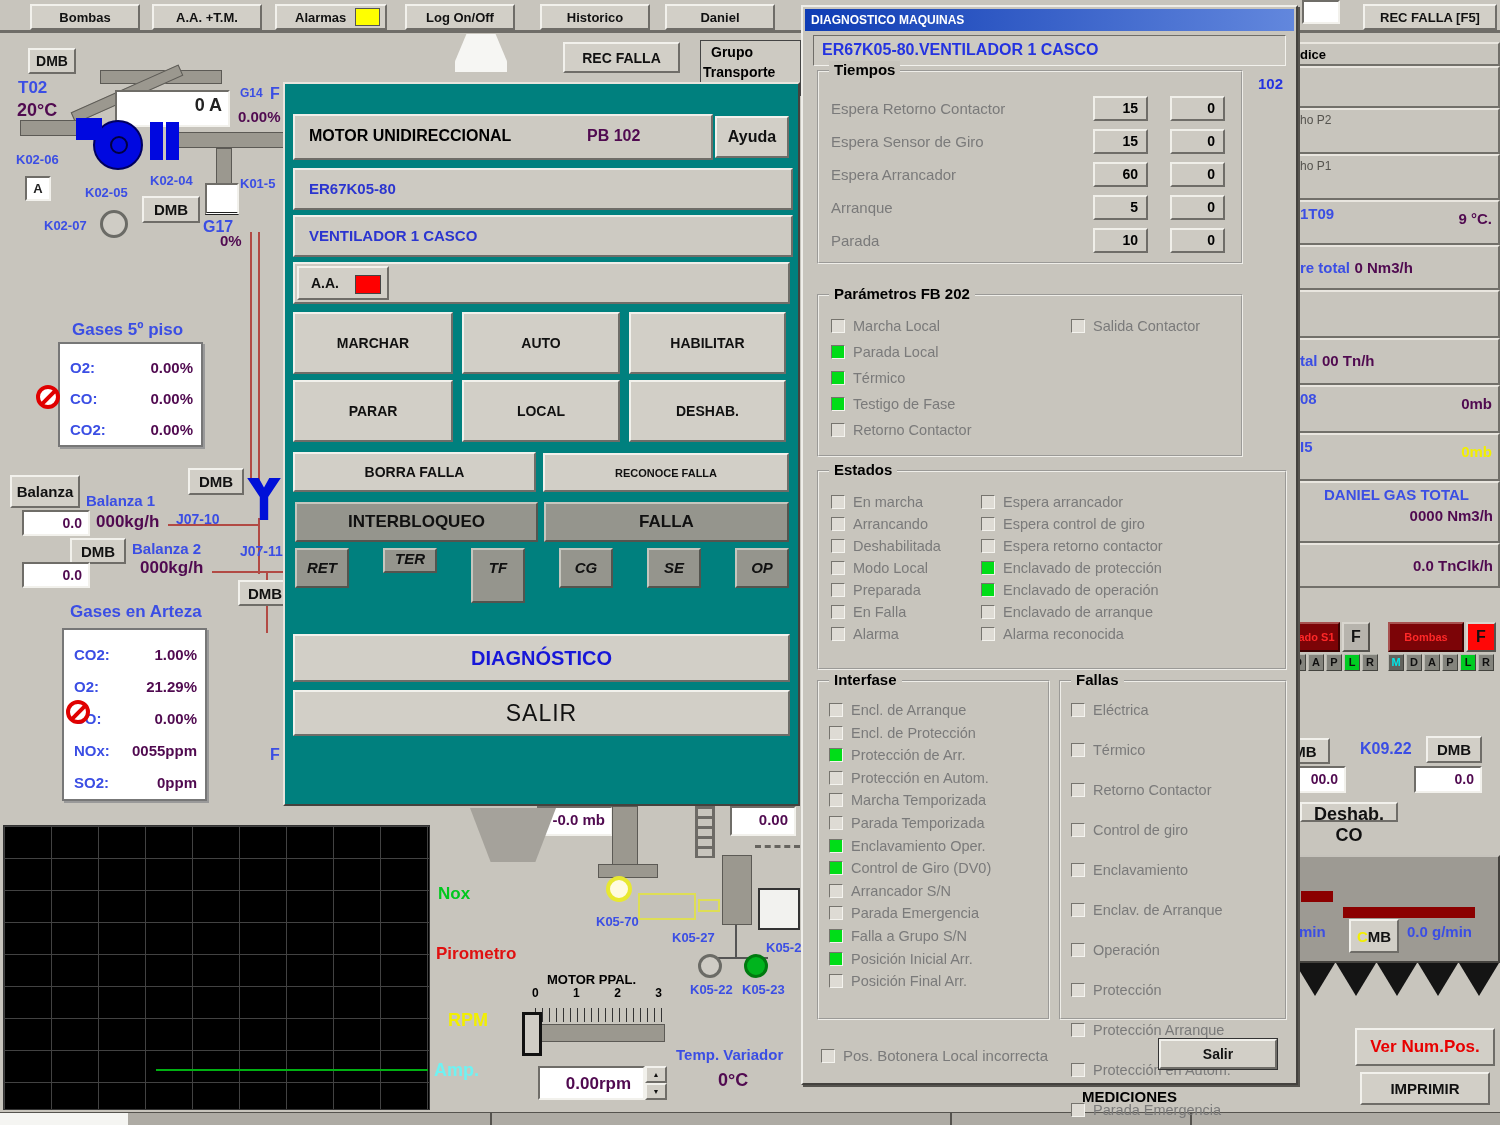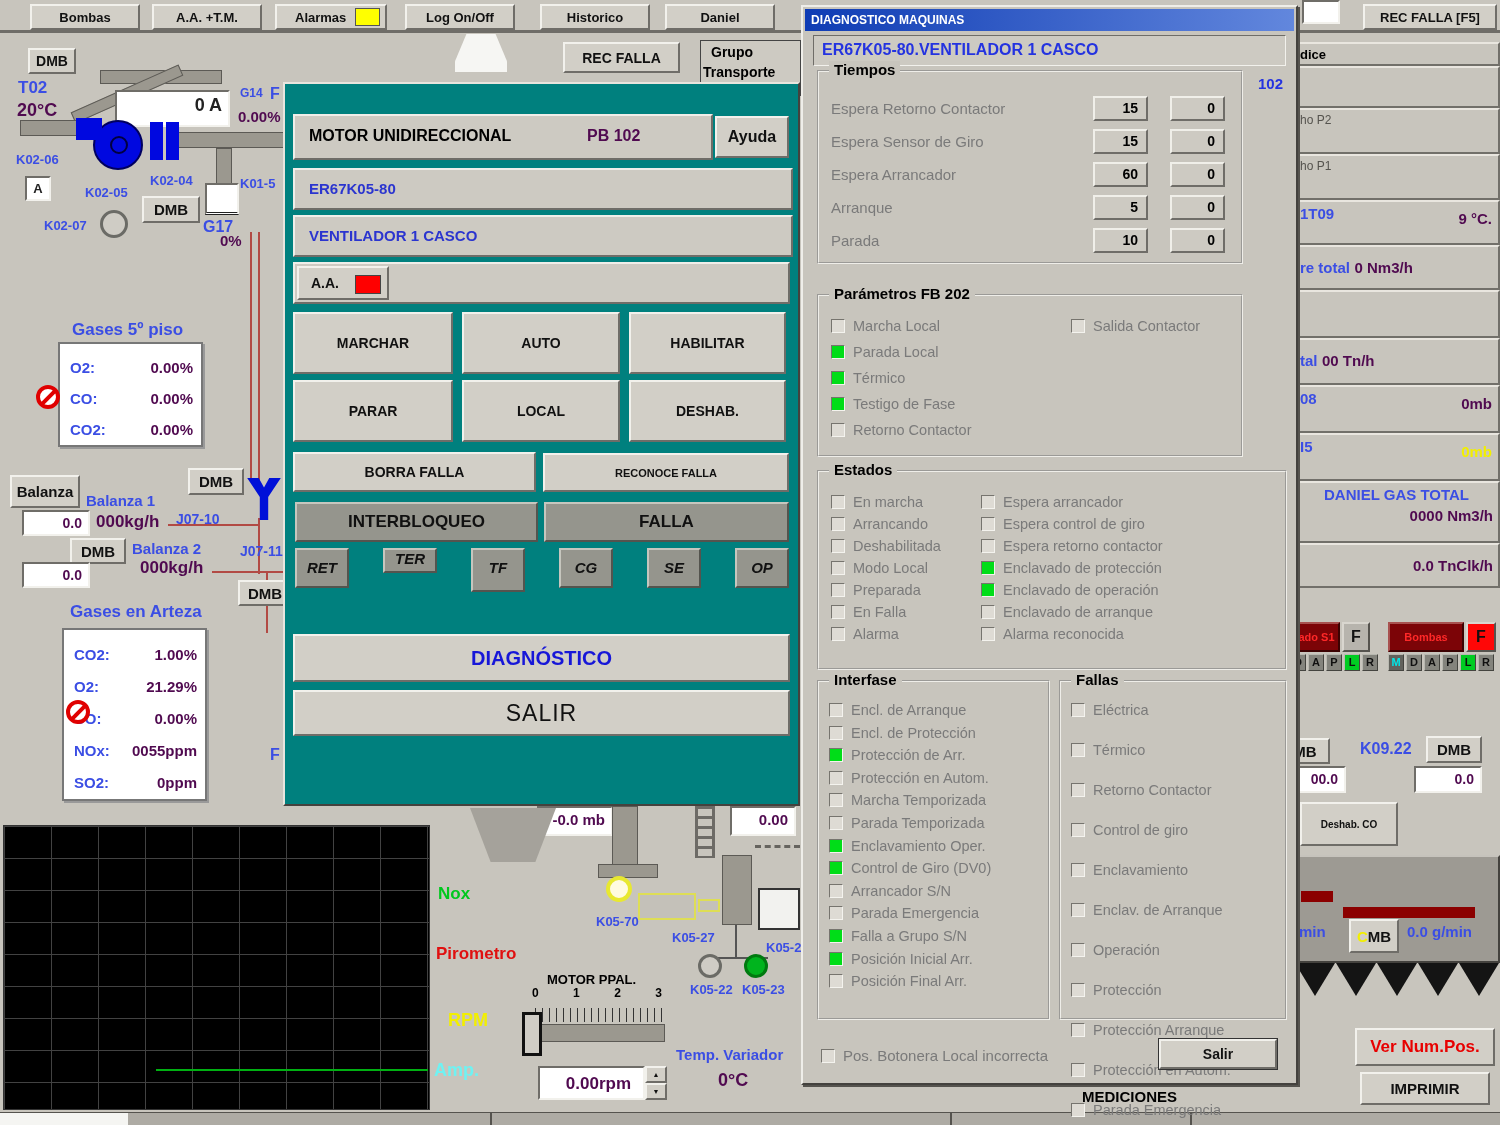--- a/index.html
+++ b/index.html
@@ -290,21 +290,21 @@
       <span class="key green">L</span>
       <span class="key">R</span>
     </div>
 
   
   <button class="abs btn3" style="left:1280px;top:738px;width:50px;height:26px;font-size:15px;">MB</button>
   <div class="abs blue" style="left:1360px;top:740px;font-size:16px;">K09.22</div>
   <button class="abs btn3" style="left:1426px;top:736px;width:56px;height:27px;font-size:15px;">DMB</button>
   <div class="abs wbox" style="left:1280px;top:766px;width:66px;height:27px;font-size:14px;">00.0</div>
   <div class="abs wbox" style="left:1414px;top:766px;width:68px;height:27px;font-size:14px;">0.0</div>
-  <button class="abs btn3" style="left:1300px;top:802px;width:98px;height:44px;font-size:10px;">Deshab. CO</button>
+  <button class="abs btn3" style="left:1300px;top:802px;width:98px;height:20px;font-size:18px;">Deshab. CO</button>
 
   
   <div class="abs" style="left:1293px;top:855px;width:207px;height:108px;background:#9d9a93;border:2px solid #44423e;border-top-color:#c6c3bc;">
     <div style="position:absolute;left:6px;top:34px;width:32px;height:11px;background:#8b0000;"></div>
     <div style="position:absolute;left:48px;top:50px;width:132px;height:11px;background:#8b0000;"></div>
     <span class="blue" style="position:absolute;left:4px;top:66px;font-size:15px;">min</span>
     <button class="btn3" style="position:absolute;left:54px;top:62px;width:50px;height:34px;font-size:15px;">
       <span style="color:#f2ef00;">C</span><span>MB</span>
     </button>
     <span class="blue" style="position:absolute;left:112px;top:66px;font-size:15px;">0.0 g/min</span>
@@ -357,21 +357,21 @@
         <button class="btn3" style="font-size:14px;">DESHAB.</button>
       </div>
     <button class="abs btn3" style="left:8px;top:368px;width:243px;height:40px;font-size:14px;">BORRA FALLA</button>
     <button class="abs btn3" style="left:258px;top:369px;width:246px;height:39px;font-size:11px;">RECONOCE FALLA</button>
     <div class="abs btndark" style="left:10px;top:418px;width:243px;height:40px;font-size:17px;padding-top:8px;">INTERBLOQUEO</div>
     <div class="abs btndark" style="left:259px;top:418px;width:245px;height:40px;font-size:17px;padding-top:8px;">FALLA</div>
     <div class="abs" style="left:10px;top:464px;width:494px;display:flex;justify-content:space-between;font-style:italic;">
 
     <div class="btndark" style="width:54px;height:40px;font-size:15px;padding-top:9px;">RET</div>
         <div class="btndark" style="width:54px;height:25px;font-size:15px;">TER</div>
-        <div class="btndark" style="width:54px;height:44px;font-size:15px;padding-top:9px;">TF</div>
+        <div class="btndark" style="width:54px;height:55px;font-size:15px;padding-top:9px;">TF</div>
         <div class="btndark" style="width:54px;height:40px;font-size:15px;padding-top:9px;">CG</div>
         <div class="btndark" style="width:54px;height:40px;font-size:15px;padding-top:9px;">SE</div>
         <div class="btndark" style="width:54px;height:40px;font-size:15px;padding-top:9px;">OP</div>
       </div>
     <button class="abs btn3" style="left:8px;top:550px;width:497px;height:48px;font-size:20px;color:#1717d8;">DIAGNÓSTICO</button>
     <button class="abs btn3" style="left:8px;top:606px;width:497px;height:46px;font-size:23px;font-weight:normal;letter-spacing:1px;">SALIR</button>
   </div>
 
   
   <div class="abs" style="left:801px;top:5px;width:497px;height:1080px;background:#c8c5bd;border:2px solid #efeee9;border-bottom-color:#44423e;border-right-color:#44423e;box-shadow:2px 2px 0 #55534e;z-index:20;">

